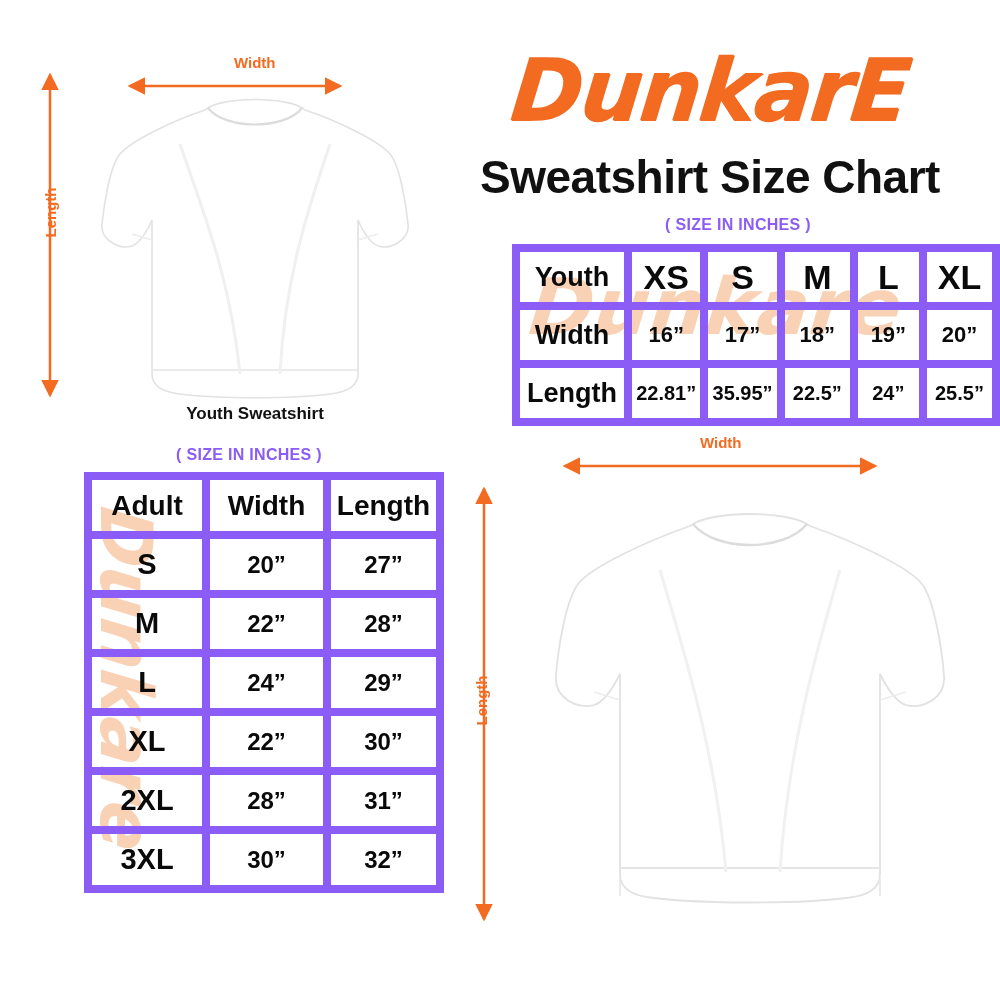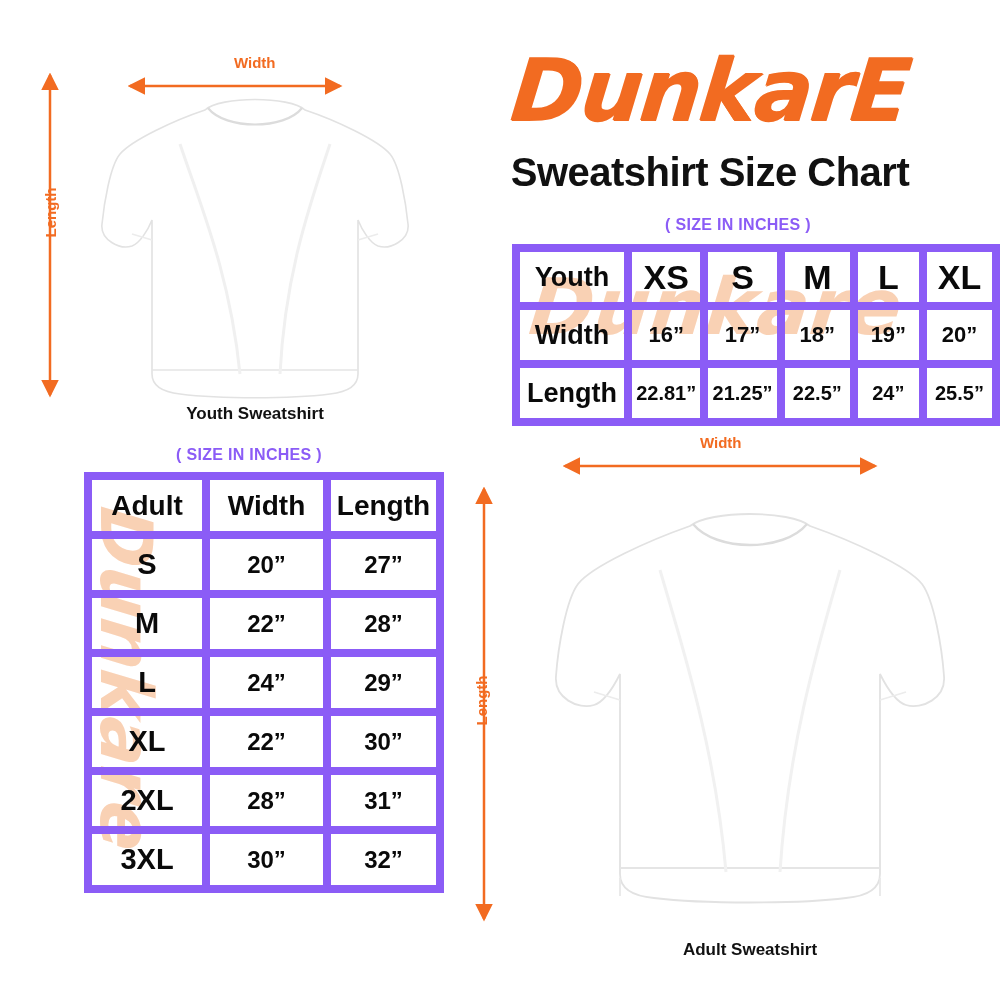--- a/index.html
+++ b/index.html
@@ -39,21 +39,21 @@
     letter-spacing: -2px;
     transform: skewX(-6deg);
     line-height: 1;
     text-shadow: 1px 1px 0 #F26B21;
   }
   #chart-title {
     left: 432px;
     top: 150px;
     width: 556px;
     text-align: center;
-    font-size: 40px;
+    font-size: 46px;
     font-weight: bold;
     color: #111;
     letter-spacing: -0.5px;
   }
 
   
   .units-label {
     font-size: 16px;
     font-weight: bold;
     color: #8b5cf6;
@@ -209,21 +209,21 @@
     <td class="hdr-cell">Width</td>
     <td class="val-cell">16”</td>
     <td class="val-cell">17”</td>
     <td class="val-cell">18”</td>
     <td class="val-cell">19”</td>
     <td class="val-cell">20”</td>
   </tr>
   <tr>
     <td class="hdr-cell">Length</td>
     <td class="val-small">22.81”</td>
-    <td class="val-small">21.25”</td>
+    <td class="val-small">35.95”</td>
     <td class="val-small">22.5”</td>
     <td class="val-small">24”</td>
     <td class="val-small">25.5”</td>
   </tr>
 </tbody>
   </table>
 
 <div class="abs units-label nosel" style="left:84px; top:446px; width:330px;">( SIZE IN INCHES )</div>
 
 <div class="watermark nosel" id="watermark-bottom">Dunkare</div>
@@ -295,14 +295,13 @@
       <path d="M80 382 L340 382" fill="none" stroke="#e5e5e5" stroke-width="1.8"></path>
       <path d="M54 206 L80 214" fill="none" stroke="#ececec"></path>
       <path d="M366 206 L340 214" fill="none" stroke="#ececec"></path>
       <path d="M120 84 C142 160 175 260 186 386" fill="none" stroke="#f1f1f1" stroke-width="3"></path>
       <path d="M300 84 C278 160 248 260 240 386" fill="none" stroke="#f1f1f1" stroke-width="3"></path>
       <path d="M80 392 L80 410" fill="none" stroke="#e8e8e8"></path>
       <path d="M340 392 L340 410" fill="none" stroke="#e8e8e8"></path>
     </g>
   </svg>
 
-  <div class="garment-caption abs nosel" style="left:130px; top:516px; width:320px;">Adult Sweatshirt</div>
 </div>
 
 </body></html>

